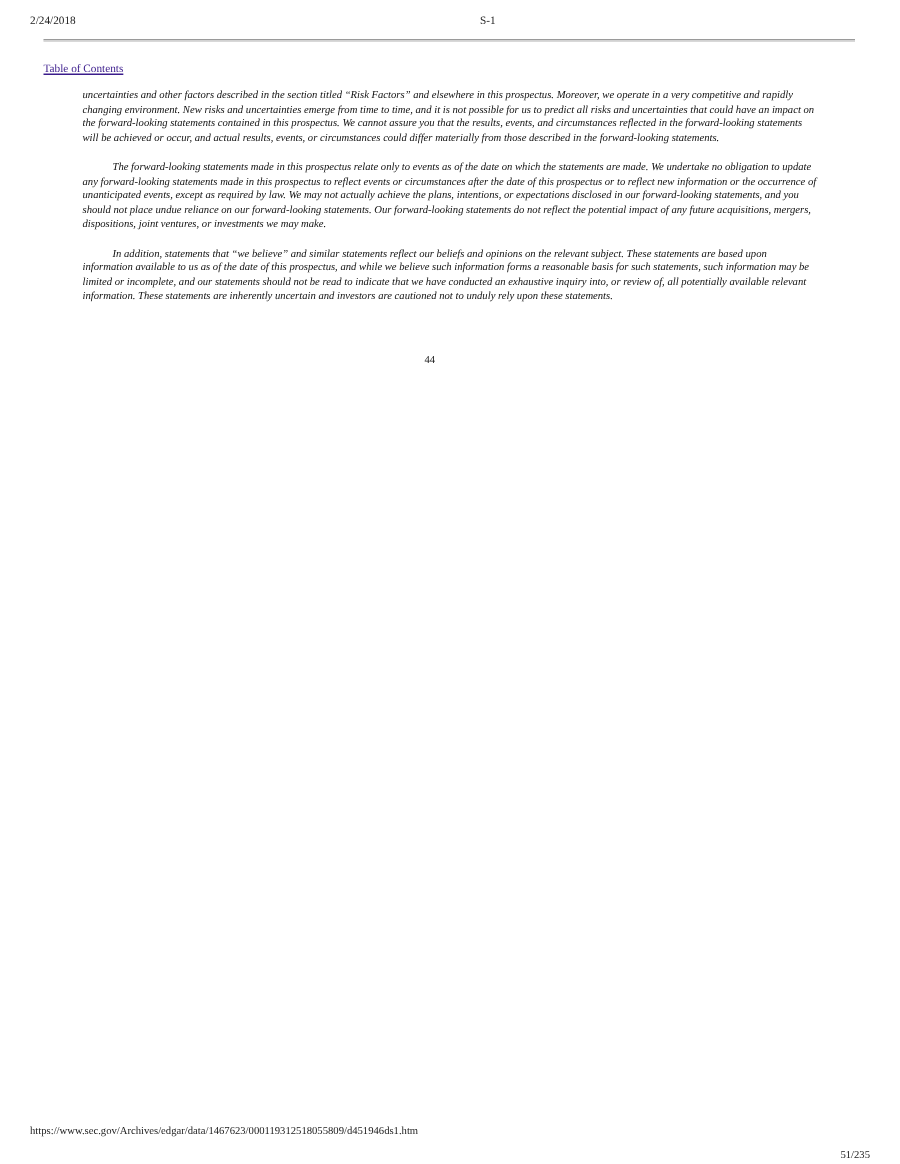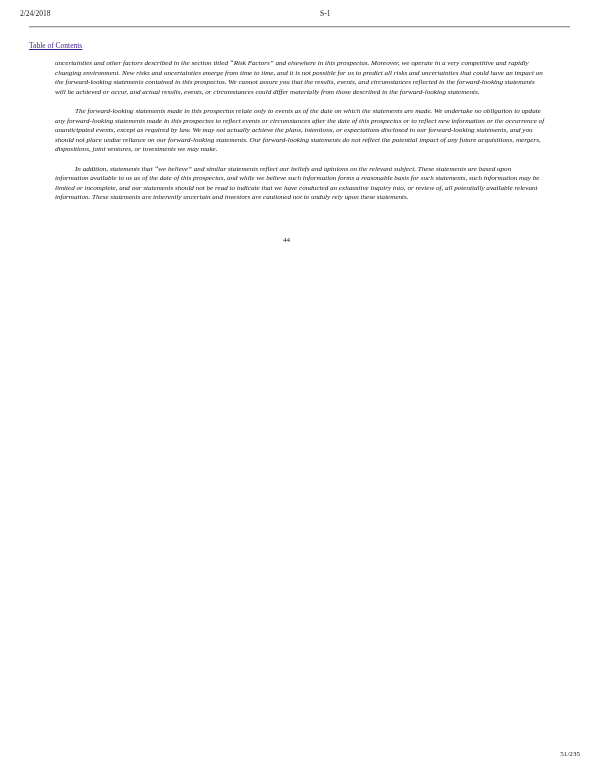--- a/index.html
+++ b/index.html
@@ -90,21 +90,21 @@
       color: #222;
     }
     .print-footer .url {
       position: absolute;
       left: 0;
       top: 0;
     }
     .print-footer .page-count {
       position: absolute;
       right: 0;
-      top: 0;
+      top: 16px;
     }
   </style>
 </head>
 <body>
 
 <div class="print-header">
   <span class="date">2/24/2018</span>
   <span class="doc-title">S-1</span>
 </div>
 
@@ -114,14 +114,15 @@
 
 <div class="content">
   <p>uncertainties and other factors described in the section titled “Risk Factors” and elsewhere in this prospectus. Moreover, we operate in a very competitive and rapidly changing environment. New risks and uncertainties emerge from time to time, and it is not possible for us to predict all risks and uncertainties that could have an impact on the forward-looking statements contained in this prospectus. We cannot assure you that the results, events, and circumstances reflected in the forward-looking statements will be achieved or occur, and actual results, events, or circumstances could differ materially from those described in the forward-looking statements.</p>
   <p class="indent">The forward-looking statements made in this prospectus relate only to events as of the date on which the statements are made. We undertake no obligation to update any forward-looking statements made in this prospectus to reflect events or circumstances after the date of this prospectus or to reflect new information or the occurrence of unanticipated events, except as required by law. We may not actually achieve the plans, intentions, or expectations disclosed in our forward-looking statements, and you should not place undue reliance on our forward-looking statements. Our forward-looking statements do not reflect the potential impact of any future acquisitions, mergers, dispositions, joint ventures, or investments we may make.</p>
   <p class="indent">In addition, statements that “we believe” and similar statements reflect our beliefs and opinions on the relevant subject. These statements are based upon information available to us as of the date of this prospectus, and while we believe such information forms a reasonable basis for such statements, such information may be limited or incomplete, and our statements should not be read to indicate that we have conducted an exhaustive inquiry into, or review of, all potentially available relevant information. These statements are inherently uncertain and investors are cautioned not to unduly rely upon these statements.</p>
 </div>
 
 <div class="page-number">44</div>
 
 <div class="print-footer">
+  <span class="url">https://www.sec.gov/Archives/edgar/data/1467623/000119312518055809/d451946ds1.htm</span>
   <span class="page-count">51/235</span>
 </div>
 
 </body></html>

